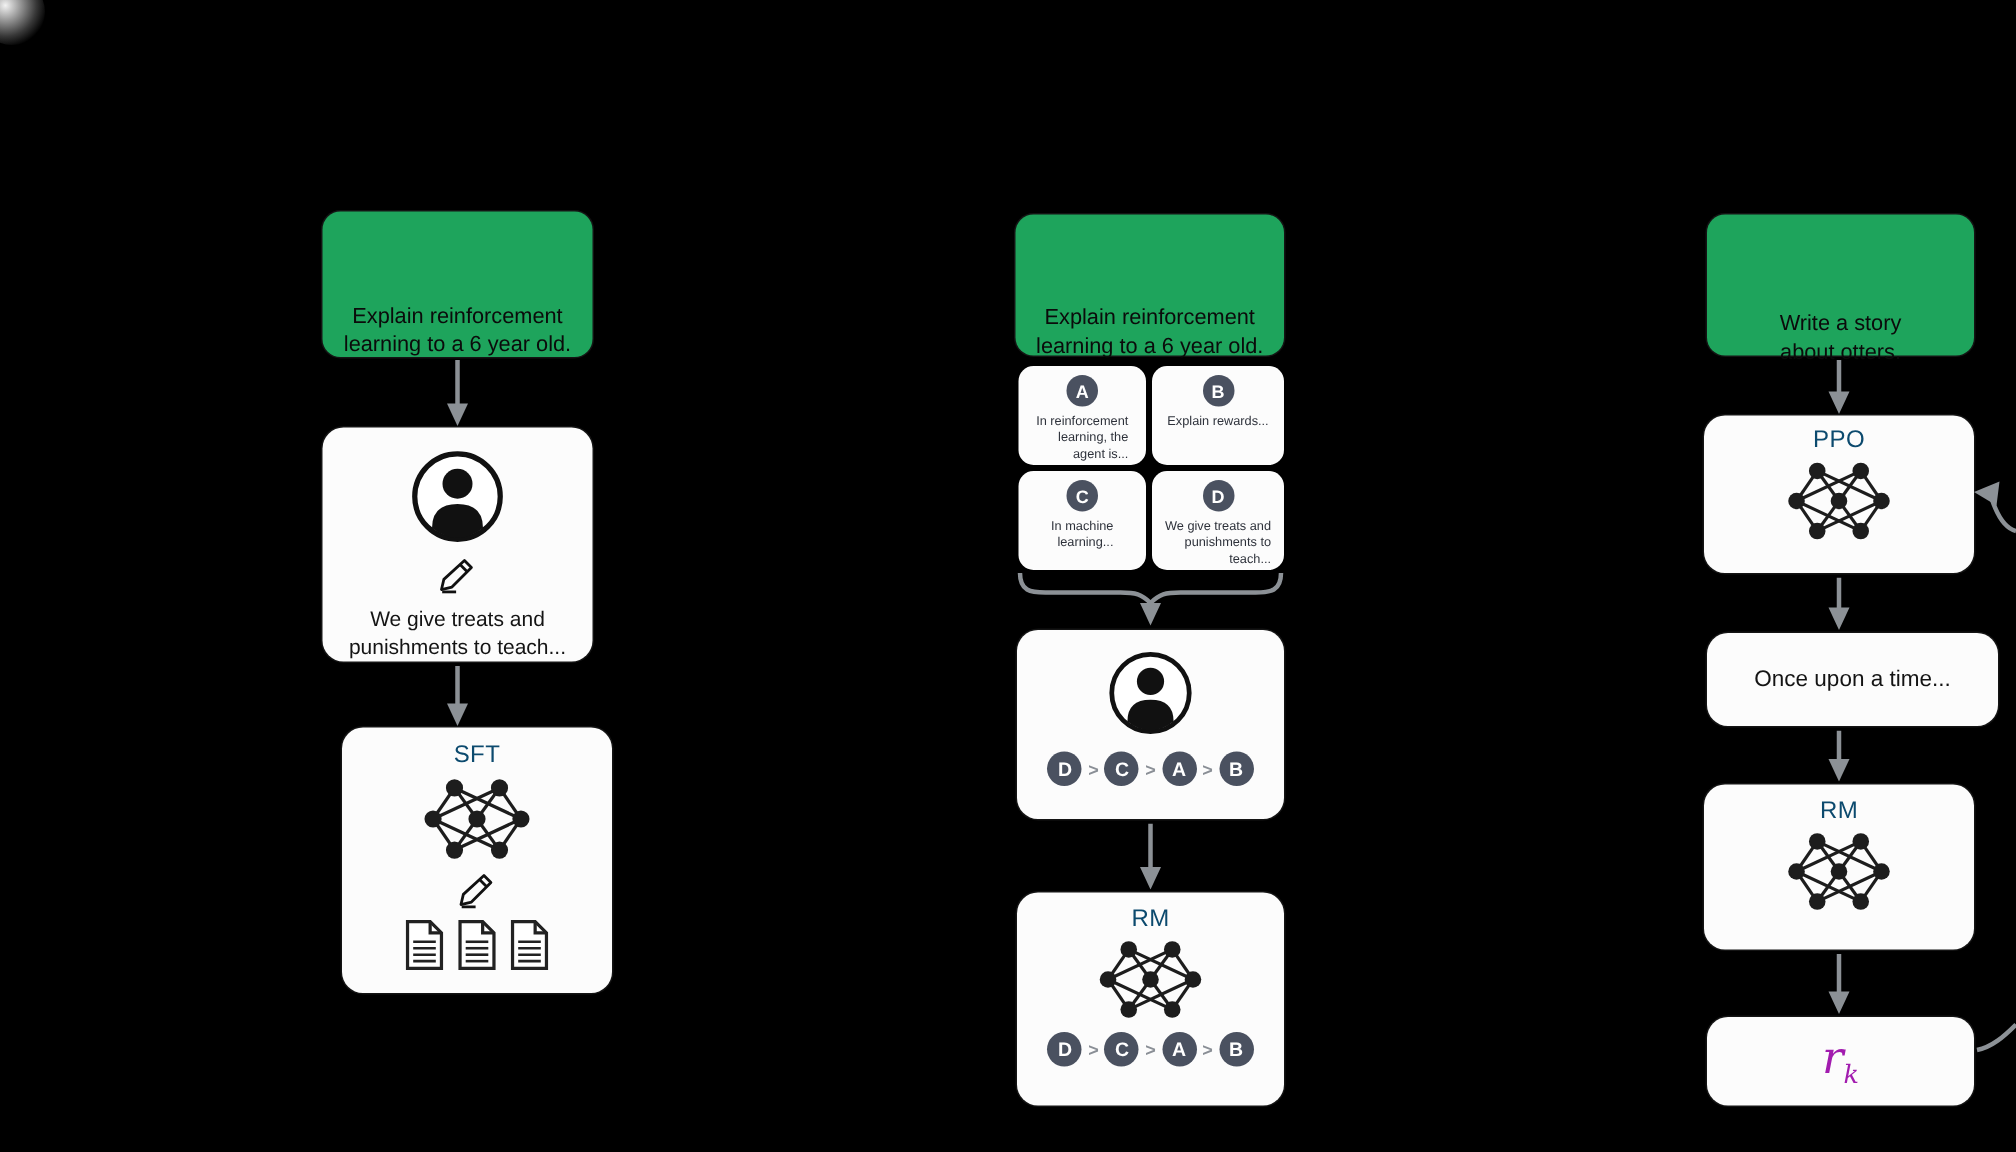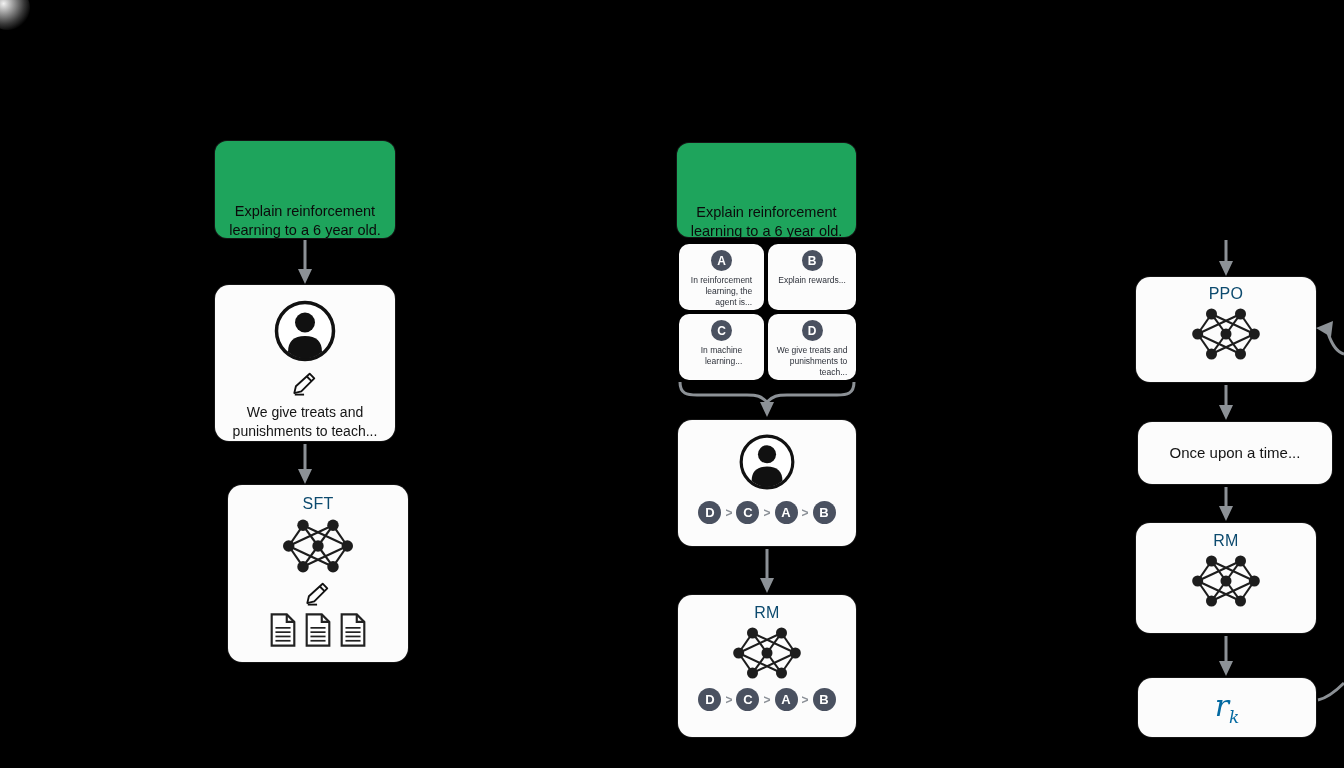--- a/index.html
+++ b/index.html
@@ -28,21 +28,21 @@
   .card { background:#fcfcfc; border-radius:10px; display:flex; flex-direction:column; align-items:center; padding-top:6px; }
   .letter { width:21px; height:21px; border-radius:50%; background:#4a5160; color:#fff;
             font-size:12px; font-weight:bold; display:flex; align-items:center; justify-content:center; }
   .ctext { font-size:8.5px; color:#2d313a; line-height:1.3; text-align:right; margin-top:4px; }
 
   .rankrow { display:flex; align-items:center; justify-content:center; gap:4px; }
   .rc { width:23px; height:23px; border-radius:50%; background:#4a5160; color:#fff;
         font-size:13px; font-weight:bold; display:flex; align-items:center; justify-content:center; }
   .gt { color:#8a8f96; font-size:12px; font-weight:bold; }
 
-  .rk { font-family:"DejaVu Serif","Liberation Serif",serif; font-style:italic; color:#0369a1; }
+  .rk { font-family:"DejaVu Serif","Liberation Serif",serif; font-style:italic; color:#a21caf; }
   .rk .base { font-size:30px; }
   .rk .sub { font-size:17px; vertical-align:-7px; }
 
   .icn { display:block; }
 </style>
 </head>
 <body>
 
 <div class="stage">
   <div class="glow"></div>
@@ -256,20 +256,30 @@
       <span class="rc">D</span>
       <span class="gt">&gt;</span>
       <span class="rc">C</span>
       <span class="gt">&gt;</span>
       <span class="rc">A</span>
       <span class="gt">&gt;</span>
       <span class="rc">B</span>
     </div>
   </div>
 
+  <div class="box green" style="left:1138px; top:143px; width:178px; height:94px;">
+    <svg class="icn" width="58" height="34" viewBox="0 0 64 36" style="margin-top:12px">
+      <path fill="#0e0e0e" d="M5,21 C1,20 0,16 3,13 C4,16 7,17 11,16 C15,8 24,4 33,4 C41,4 47,7 50,11
+        C54,11 57,9 58,6 C60,9 59,13 56,14 C59,16 62,16 64,15 C62,19 58,20 54,19
+        C52,23 48,26 43,27 L44,31 L40,31 L38,27 L34,27 L35,31 L31,31 L29,27 L20,27 L21,31 L17,31 L15,26
+        C11,25 8,24 5,21 Z"></path>
+    </svg>
+    <div class="ptext preline">Write a story
+about otters.</div>
+  </div>
 
   <svg class="arrow" style="left:1217px; top:240px;" width="18" height="36">
     <line x1="9" y1="0" x2="9" y2="22"></line>
       <polygon points="2,21 16,21 9,36"></polygon>
   </svg>
 
   <div class="box" style="left:1136px; top:277px; width:180px; height:105px;">
     <div class="label" style="margin-top:8px">PPO</div>
     <svg class="icn" width="80" height="58" viewBox="0 0 104 84" style="margin-top:2px">
       <g stroke="#1d1d1d" stroke-width="3">

